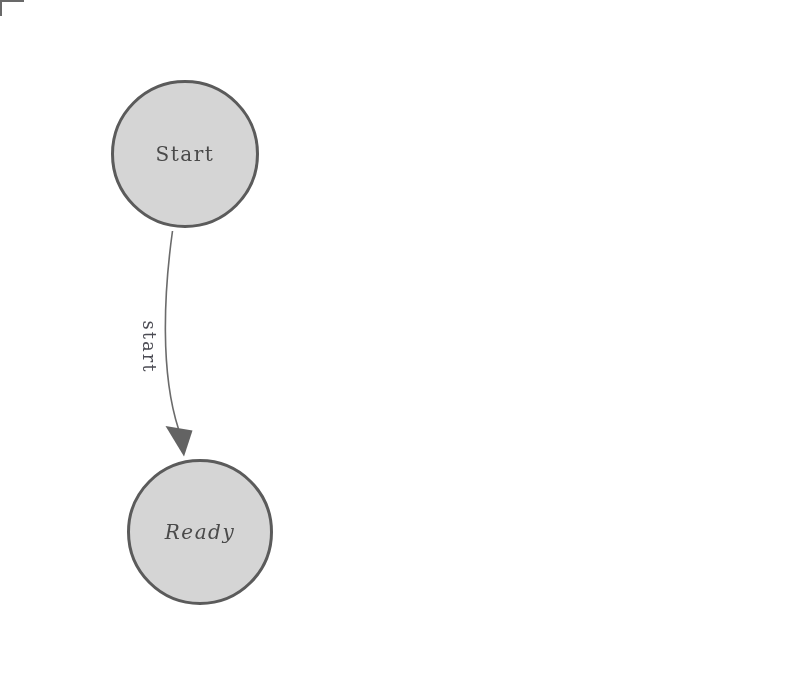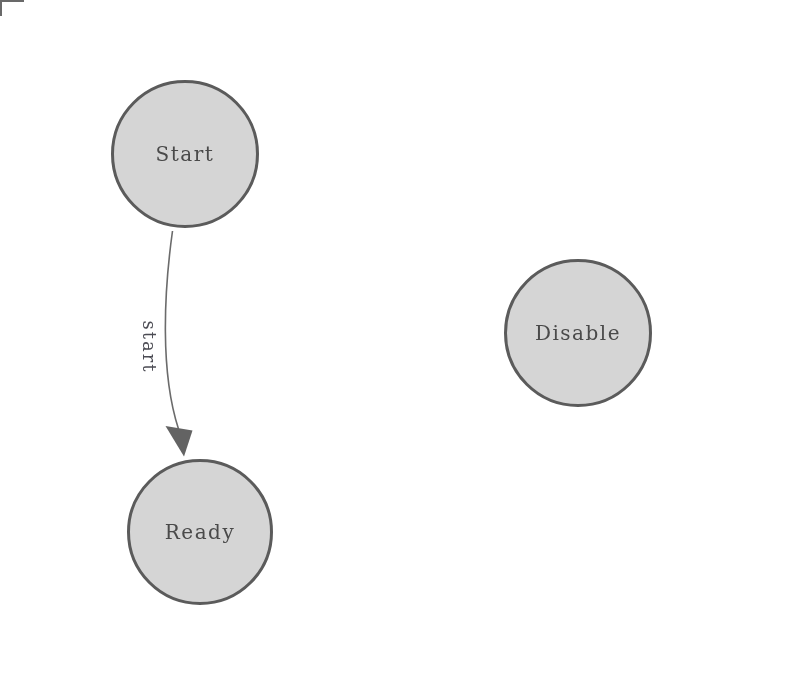--- a/index.html
+++ b/index.html
@@ -63,21 +63,21 @@
     display: flex;
     align-items: center;
     justify-content: center;
     color: #4a4a4a;
     font-size: 20px;
     letter-spacing: 1.5px;
     cursor: default;
     user-select: none;
   }
   .node-start   { left: 111px; top: 80px;  width: 148px; height: 148px; }
-  .node-ready   { left: 127px; top: 459px; width: 146px; height: 146px; }
+  .node-ready   { left: 127px; top: 459px; width: 146px; height: 146px; font-style: italic; }
   .node-disable { left: 504px; top: 259px; width: 148px; height: 148px; }
 </style>
 </head>
 <body>
 
 <div class="canvas">
 
   <div class="origin-mark"></div>
 
   <svg class="edge-layer" width="799" height="686" viewBox="0 0 799 686">
@@ -88,17 +88,14 @@
   <div class="edge-label">start</div>
 
   <div class="node node-start">
     <span>Start</span>
   </div>
 
   <div class="node node-ready">
     <span>Ready</span>
   </div>
 
-  <div class="node node-disable">
-    <span>Disable</span>
-  </div>
 
 </div>
 
 </body></html>

